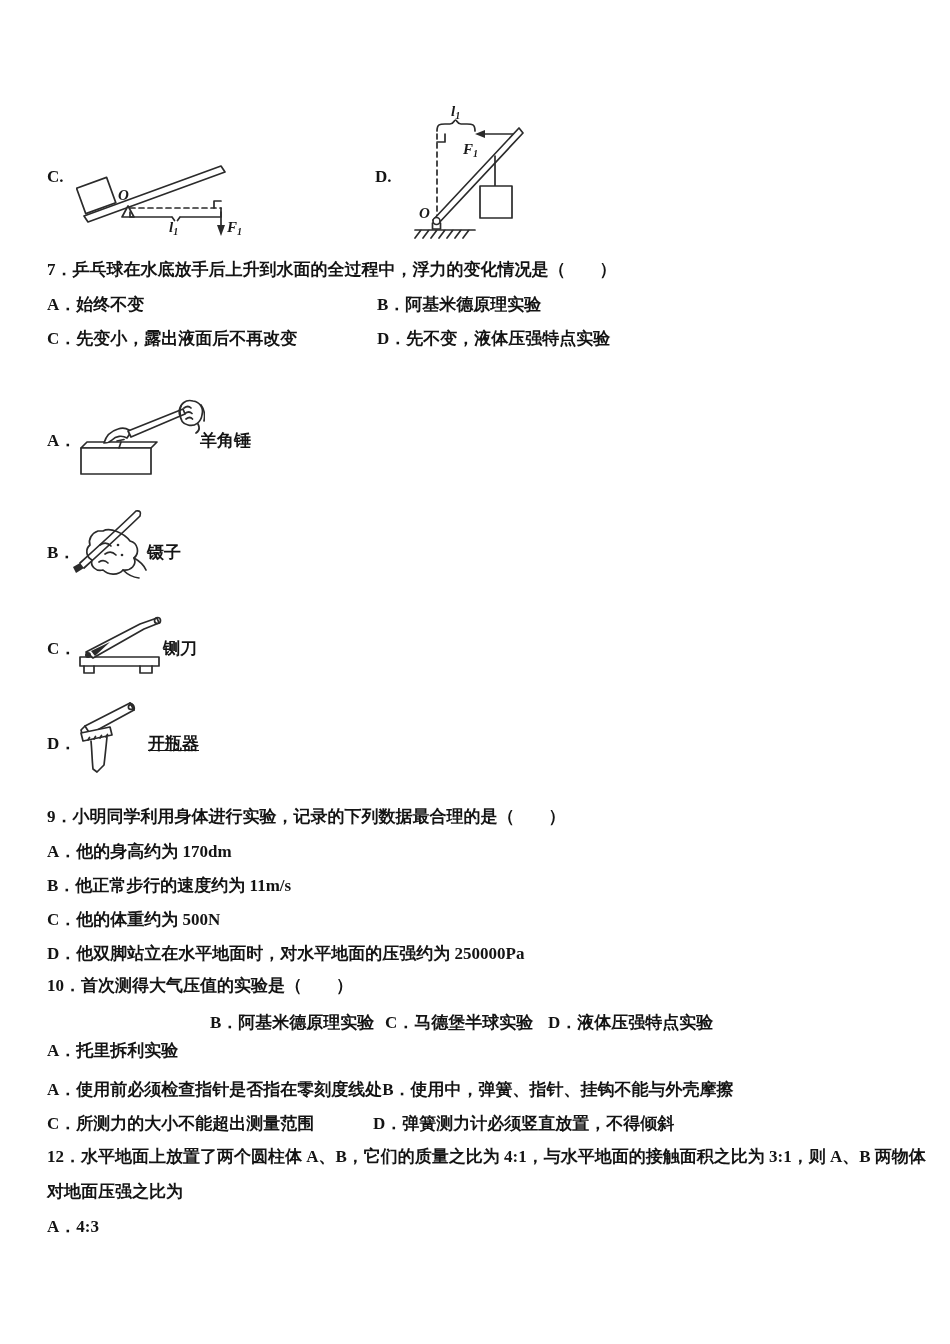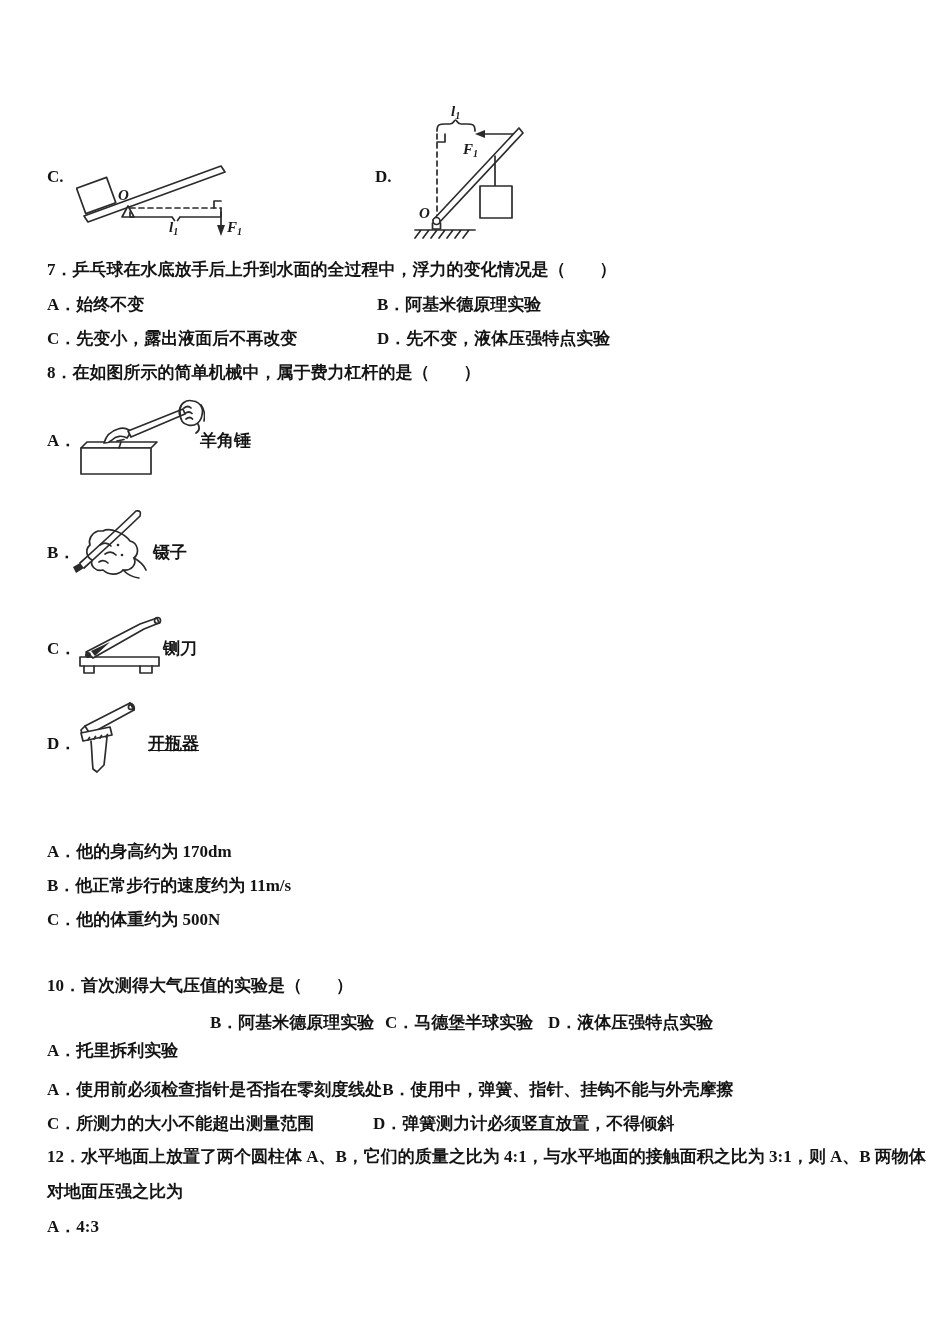--- a/index.html
+++ b/index.html
@@ -55,21 +55,20 @@
     <text class="svgt" x="58" y="54"><tspan>F</tspan><tspan class="sub" dy="3">1</tspan></text>
     <text class="svgt" x="14" y="118">O</text>
   </svg>
 
   <span class="t" style="left:47px;top:259px;">7．乒乓球在水底放手后上升到水面的全过程中，浮力的变化情况是（　　）</span>
   <span class="t" style="left:47px;top:294px;">A．始终不变</span>
   <span class="t" style="left:377px;top:294px;">B．阿基米德原理实验</span>
   <span class="t" style="left:47px;top:328px;">C．先变小，露出液面后不再改变</span>
   <span class="t" style="left:377px;top:328px;">D．先不变，液体压强特点实验</span>
 
-  <span class="t" style="left:47px;top:362px;">8．在如图所示的简单机械中，属于费力杠杆的是（　　）</span>
 
   <span class="t" style="left:47px;top:430px;">A．</span>
   <svg class="fig" style="left:80px;top:396px;" width="125" height="86" viewBox="0 0 125 86">
     <polygon class="wf" points="1,52 7,46 77,46 71,52"></polygon>
     <rect class="wf" x="1" y="52" width="70" height="26"></rect>
     <path class="lk" d="M37,45 L44,43.5 M41,46 L39,52"></path>
     <path class="wf" d="M24,47 C26,40 31,35 38,33 C44,31 49,33 51,36 L47,42 C42,39 36,40 32,44 C30,46 28,47 24,47 Z"></path>
     <polygon class="wf" points="48,35 103,13 105,18 51,41"></polygon>
     <path class="lk" d="M100,16 C99,8 106,3 113,5 C120,6 124,12 122,19 C121,26 115,31 108,29 C102,28 100,22 100,16 Z"></path>
     <path class="lk" d="M104,12 q4,-3 7,0 M105,17.5 q4,-3 7,0 M106,23 q4,-3 6.5,0 M101,10 q-3,5 -1,10 M121,9 q5,7 3,16 M118,28 q3,6 -2,9"></path>
@@ -78,21 +77,21 @@
 
   <span class="t" style="left:47px;top:542px;">B．</span>
   <svg class="fig" style="left:72px;top:503px;" width="82" height="92" viewBox="0 0 82 92">
     <path class="lk" d="M64,8 C56,16 30,40 8,60 M68,13 C60,21 34,45 12,65 M64,8 Q70,7 68,13"></path>
     <polygon class="dk" points="8,60 12,65 4,70 1,64"></polygon>
     <path class="lk" d="M26,28 C20,30 16,36 18,42 C13,46 14,54 20,57 C18,63 24,69 31,67 C36,72 46,73 51,67 C59,68 65,62 62,55 C68,50 66,40 58,38 C52,30 38,24 31,28 Z"></path>
     <path class="lk" d="M28,42 q6,-4 11,1 M33,51 q6,-4 11,1 M27,59 q5,-3 9,1 M62,55 q9,5 12,12 M51,67 q7,7 16,8"></path>
     <circle class="dk" cx="46" cy="42" r="1.3"></circle>
     <circle class="dk" cx="50" cy="52" r="1.3"></circle>
   </svg>
-  <span class="t" style="left:153px;top:542px;">镊子</span>
+  <span class="t" style="left:147px;top:542px;">镊子</span>
 
   <span class="t" style="left:47px;top:638px;">C．</span>
   <svg class="fig" style="left:78px;top:615px;" width="88" height="64" viewBox="0 0 88 64">
     <rect class="wf" x="2" y="42" width="79" height="9"></rect>
     <path class="lk" d="M6,51 L6,58 L16,58 L16,51 M62,51 L62,58 L74,58 L74,51"></path>
     <polygon class="wf" points="8,37 62,9 79,3 81,8 66,14 15,43"></polygon>
     <circle class="lk" cx="79.5" cy="5.5" r="3"></circle>
     <polygon class="dk" points="13,36 32,27 17,41"></polygon>
     <circle class="dk" cx="10" cy="40" r="3"></circle>
   </svg>
@@ -103,23 +102,25 @@
     <polygon class="wf" points="5,29 50,6 54,13 10,37"></polygon>
     <path class="lk" d="M50,6 A5.5 5.5 0 0 1 54,13"></path>
     <ellipse class="lk" cx="51" cy="10" rx="2.6" ry="2.4"></ellipse>
     <path class="lk" d="M5,29 L1,33 L3,40 L10,37"></path>
     <polygon class="wf" points="1,36 30,30 32,38 3,44"></polygon>
     <path class="lk" d="M8,43 l1.5,-2.5 M14,42 l1.5,-2.5 M20,41 l1.5,-2.5 M26,40 l1.5,-2.5"></path>
     <path class="lk" d="M11,44 C12,54 12,63 13,72 M27,40 C26,50 25,60 24,68 M13,72 L17,75 L21,71 L24,68"></path>
   </svg>
   <span class="t" style="left:148px;top:733px;text-decoration:underline;">开瓶器</span>
 
+  <span class="t" style="left:47px;top:806px;">9．小明同学利用身体进行实验，记录的下列数据最合理的是（　　）</span>
   <span class="t" style="left:47px;top:841px;">A．他的身高约为 170dm</span>
   <span class="t" style="left:47px;top:875px;">B．他正常步行的速度约为 11m/s</span>
   <span class="t" style="left:47px;top:909px;">C．他的体重约为 500N</span>
+  <span class="t" style="left:47px;top:943px;">D．他双脚站立在水平地面时，对水平地面的压强约为 250000Pa</span>
 
   <span class="t" style="left:47px;top:975px;">10．首次测得大气压值的实验是（　　）</span>
   <span class="t" style="left:47px;top:1012px;margin-top:28px;">A．托里拆利实验</span>
   <span class="t" style="left:210px;top:1012px;">B．阿基米德原理实验</span>
   <span class="t" style="left:385px;top:1012px;">C．马德堡半球实验</span>
   <span class="t" style="left:548px;top:1012px;font-family:Liberation Serif, serif;">D．液体压强特点实验</span>
 
   <div class="row" style="left:47px;top:1079px;">
     <span class="t" style="position:static;">A．使用前必须检查指针是否指在零刻度线处</span>
     <span class="t" style="position:static;">B．使用中，弹簧、指针、挂钩不能与外壳摩擦</span>

